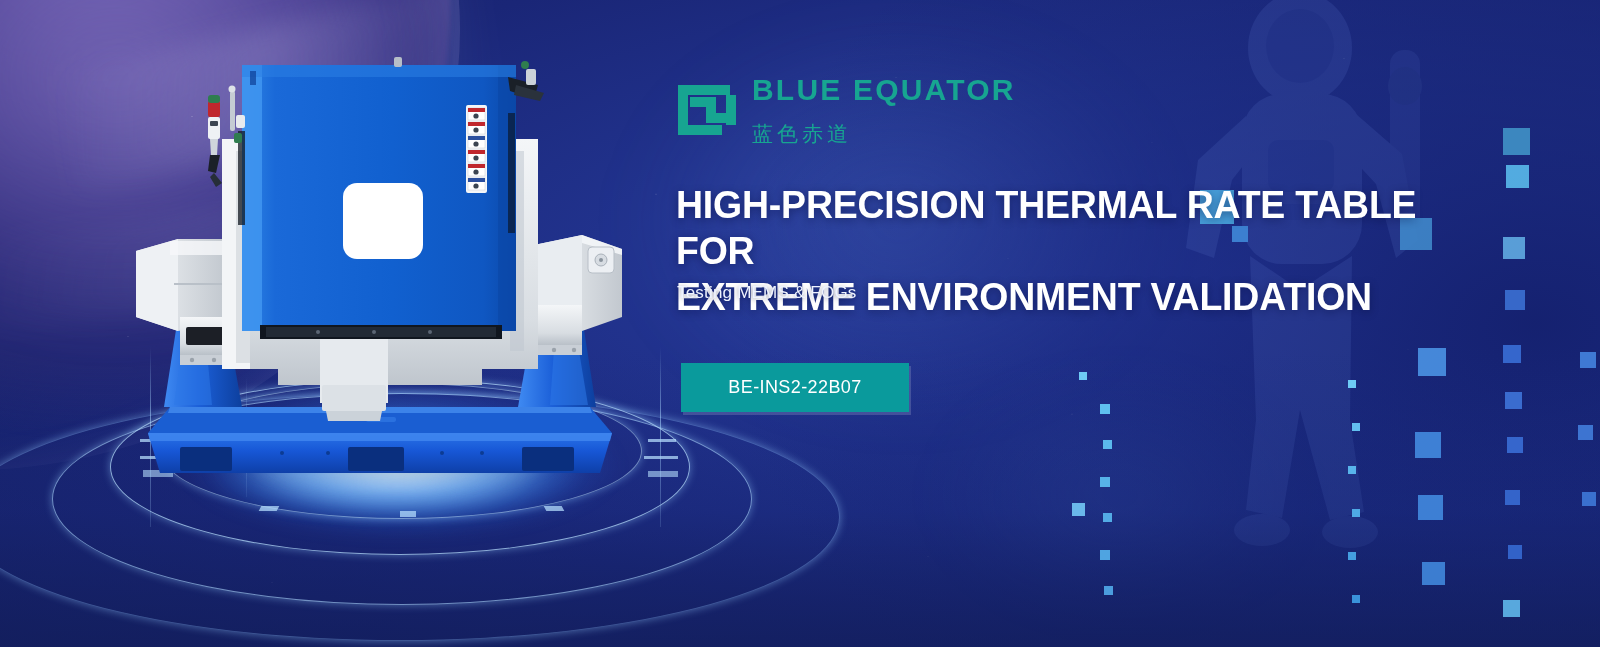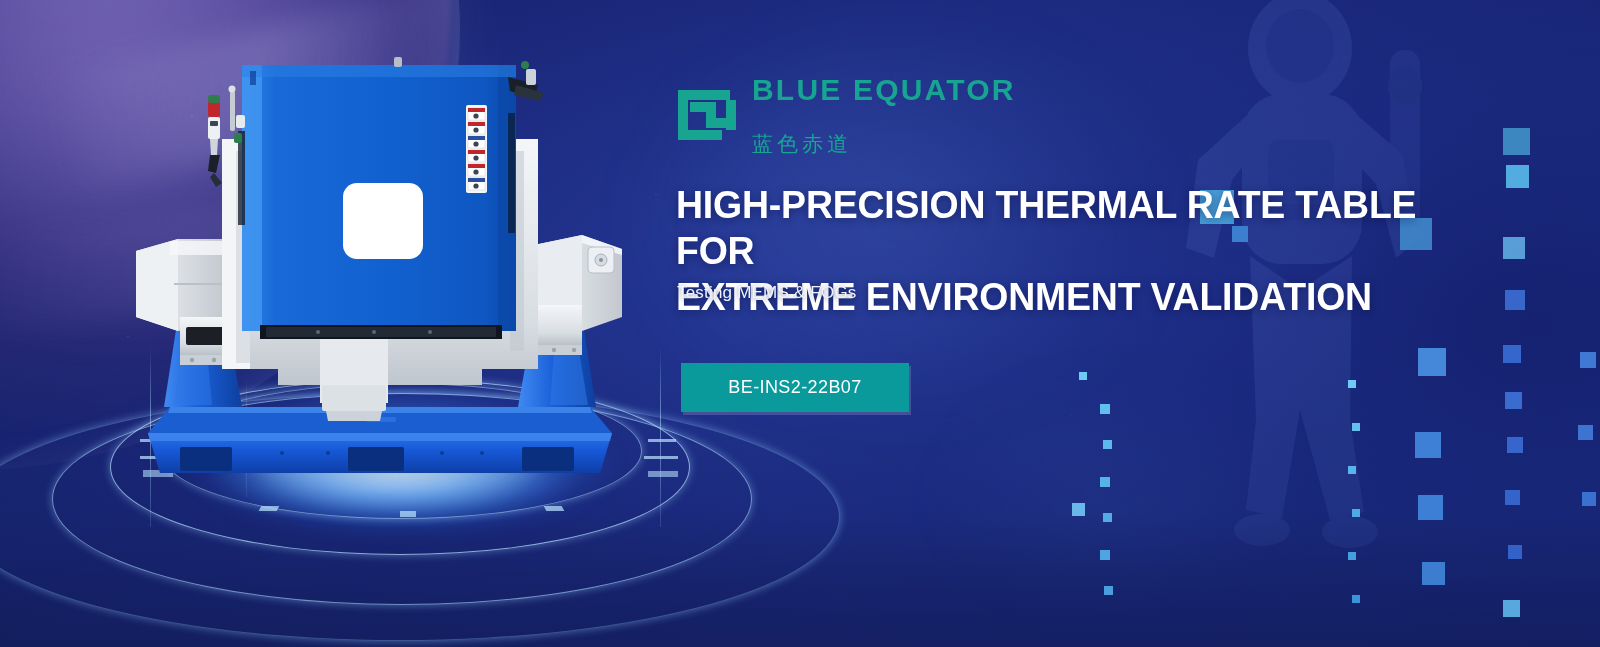--- a/index.html
+++ b/index.html
@@ -166,27 +166,27 @@
     background:radial-gradient(50% 50% at 50% 50%, rgba(90,170,255,.42) 0%, rgba(60,130,235,0) 72%);
     filter:blur(18px);
   }
 
   
   .content{ position:absolute; left:676px; top:0; width:880px; height:100%; }
 
   .logo{ position:absolute; left:0; top:74px; display:flex; align-items:center; gap:14px; }
   .logo-mark{ width:62px; height:58px; flex:none; }
   .logo-mark svg{ width:100%; height:100%; display:block; }
-  .logo-text{ display:flex; flex-direction:column; gap:10px; }
+  .logo-text{ display:flex; flex-direction:column; gap:16px; }
   .logo-name{
     font-size:30px; font-weight:bold; letter-spacing:2.2px;
     color:#17a591; line-height:1.05; white-space:nowrap;
   }
   .logo-cn{
-    font-size:21px; letter-spacing:4px; color:#17a591; line-height:1.15;margin-top:16px;
+    font-size:21px; letter-spacing:4px; color:#17a591; line-height:1.15;
   }
 
   .headline{
     position:absolute; left:0; top:182px; width:860px;
     font-size:39px; line-height:46px;
     font-weight:bold; color:#ffffff;
     letter-spacing:-0.2px;
     transform:scaleX(.96); transform-origin:left center;
     text-shadow:0 2px 9px rgba(6,14,60,.45);
   }

